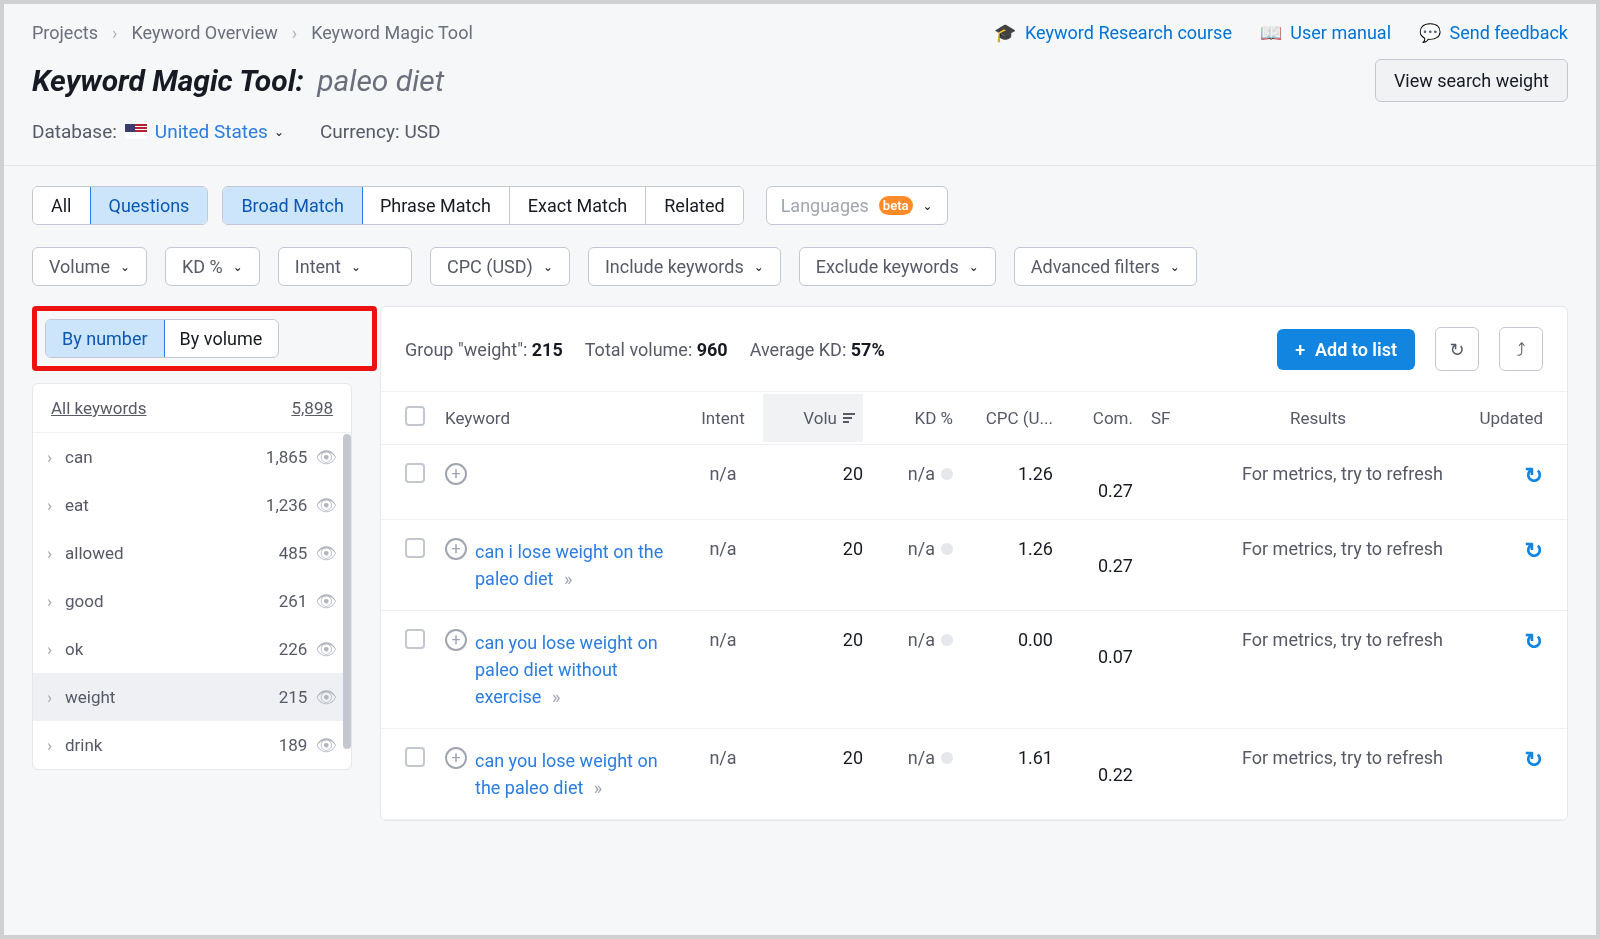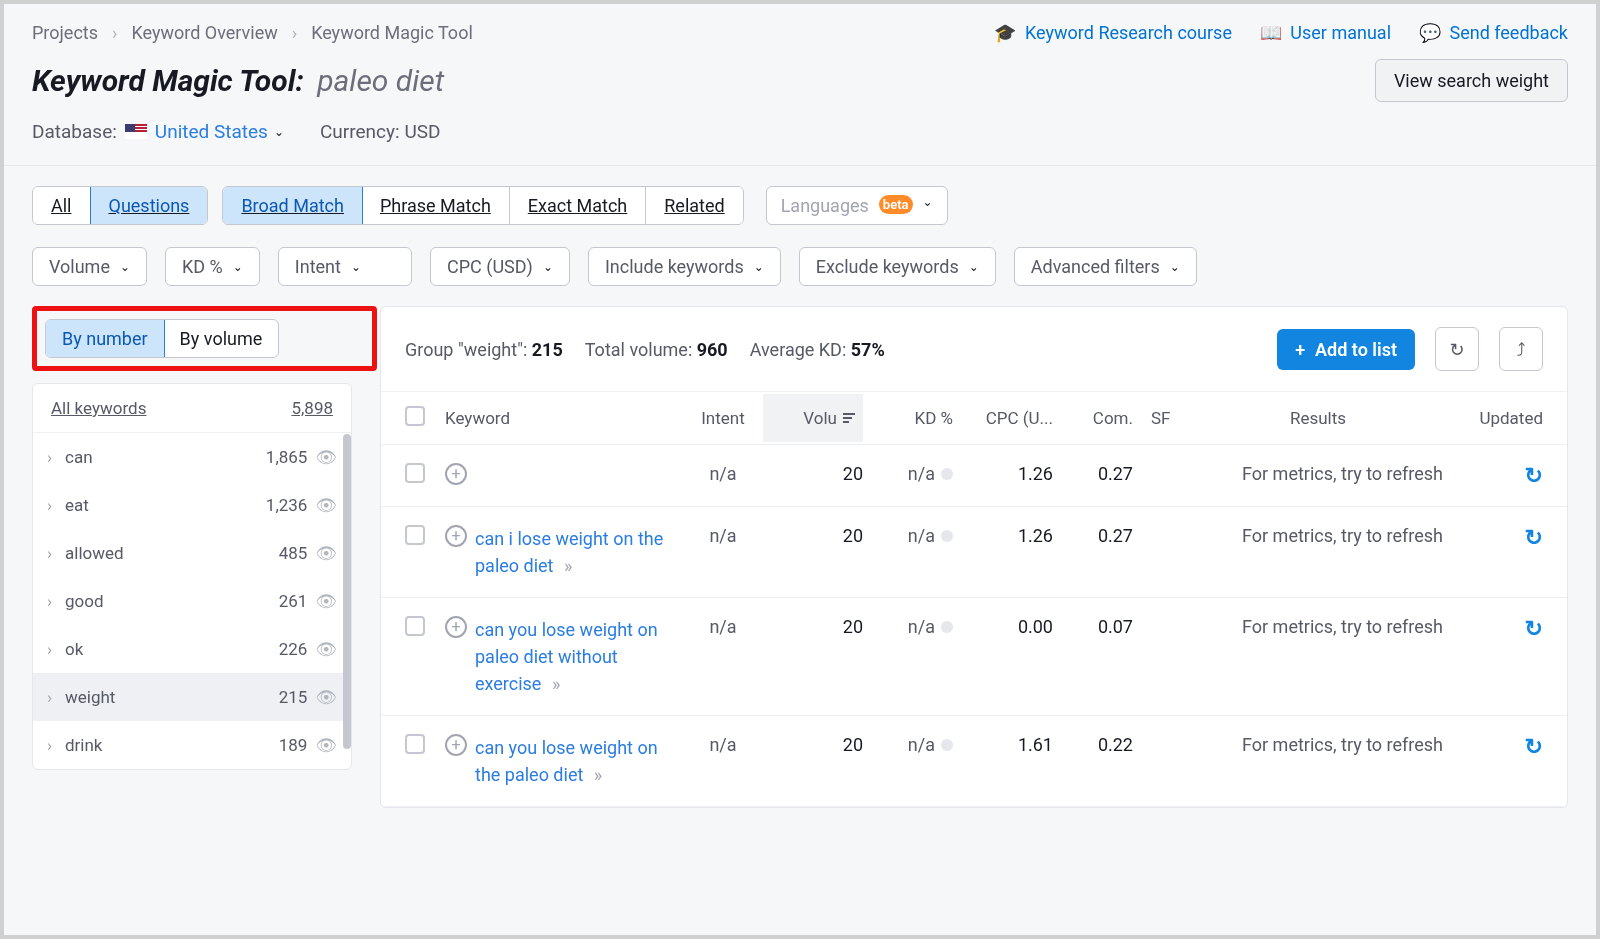--- a/index.html
+++ b/index.html
@@ -13,26 +13,26 @@
 .title-row { display: flex; align-items: center; margin-top: 16px; }
 .title-row h1 { font-size: 30px; font-weight: 700; color: #171a22; font-style: italic; }
 .title-row .kw { font-weight: 400; color: #6c6f7b; margin-left: 6px; }
 .view-history { margin-left: auto; background: #f1f2f4; border: 1px solid #c4c7cf; border-radius: 6px; padding: 10px 18px; font-size: 18px; color: #171a22; cursor: pointer; }
 .meta-row { display: flex; gap: 36px; margin-top: 18px; color: #575a66; font-size: 19px; align-items: center; padding-bottom: 22px; }
 .meta-row .db { display: inline-flex; align-items: center; gap: 8px; }
 .meta-row .link { color: #2a7de1; display: inline-flex; align-items: center; gap: 6px; }
 .flag { width: 22px; height: 15px; display: inline-block; background: linear-gradient(to bottom, #b22234 10%, white 10%, white 20%, #b22234 20%, #b22234 30%, white 30%, white 40%, #b22234 40%, #b22234 50%, white 50%); position: relative; }
 .flag::before { content: ''; position: absolute; top:0; left:0; width:10px; height:8px; background:#3c3b6e; }
 .filters-bar { border-top: 1px solid #e5e7eb; padding: 20px 28px; }
-.tab-group { display: inline-flex; border: 1px solid #c4c7cf; border-radius: 6px; overflow: hidden; background: white; text-decoration: underline; }
+.tab-group { display: inline-flex; border: 1px solid #c4c7cf; border-radius: 6px; overflow: hidden; background: white; }
 .tab { padding: 8px 18px; font-size: 18px; color: #171a22; border-right: 1px solid #c4c7cf; cursor: pointer; background: white; }
 .tab:last-child { border-right: none; }
 .tab.active { background: #cde5fb; color: #0a58b3; border: 1px solid #2a7de1; margin: -1px; z-index: 1; position: relative; }
 .match-group { margin-left: 14px; }
-.lang-btn { display: inline-flex; align-items: flex-start; gap: 10px; border: 1px solid #c4c7cf; background: white; border-radius: 6px; padding: 8px 14px; font-size: 18px; color: #a1a5b0; margin-left: 22px; cursor: pointer; }
+.lang-btn { display: inline-flex; align-items: center; gap: 10px; border: 1px solid #c4c7cf; background: white; border-radius: 6px; padding: 8px 14px; font-size: 18px; color: #a1a5b0; margin-left: 22px; cursor: pointer; }
 .beta { background: #ff8c29; color: white; font-size: 13px; font-weight: 600; border-radius: 10px; padding: 2px 4px; }
 .filter-row2 { display: flex; gap: 18px; margin-top: 22px; }
 .filter-btn { display: inline-flex; align-items: center; gap: 10px; border: 1px solid #c4c7cf; background: white; border-radius: 6px; padding: 8px 16px; font-size: 18px; color: #575a66; cursor: pointer; }
 .chev { font-size: 12px; color: #171a22; }
 .content { display: flex; padding: 0 28px; gap: 28px; }
 .sidebar { width: 320px; flex-shrink: 0; }
 .sort-wrap { border: 5px solid #e11; border-radius: 4px; padding: 8px; margin-bottom: 12px; width: 345px; }
 .sort-group { display: inline-flex; border: 1px solid #c4c7cf; border-radius: 6px; overflow: hidden; background: white; }
 .sort-tab { padding: 8px 16px; font-size: 18px; border-right: 1px solid #c4c7cf; cursor: pointer; color: #171a22; }
 .sort-tab:last-child { border-right: none; }
@@ -66,21 +66,21 @@
 .trow { display: flex; align-items: flex-start; padding: 18px 24px; border-bottom: 1px solid #eef0f3; font-size: 18px; }
 .trow .expand { color: #a1a5b0; font-size: 20px; margin-right: 8px; display: inline-flex; }
 .trow .kw-cell { flex: 1.3; display: flex; align-items: flex-start; }
 .trow .kw-link { color: #2a7de1; line-height: 1.5; }
 .trow .chev2 { color: #a1a5b0; margin-left: 6px; }
 .cell { display: flex; align-items: center; }
 .c-intent { width: 80px; justify-content: center; color: #575a66; }
 .c-vol { width: 100px; justify-content: flex-end; }
 .c-kd { width: 90px; justify-content: flex-end; color: #575a66; gap: 6px; }
 .c-cpc { width: 100px; justify-content: flex-end; }
-.c-com { width: 80px; justify-content: flex-end; }
+.c-com { width: 80px; justify-content: flex-end; margin-top: 17px; }
 .c-sf { width: 60px; padding-left: 18px; }
 .c-res { width: 250px; justify-content: flex-end; color: #575a66; }
 .c-upd { width: 100px; justify-content: flex-end; }
 .dot { width: 12px; height: 12px; border-radius: 50%; background: #e5e7eb; display: inline-block; }
 .checkbox { width: 20px; height: 20px; border: 2px solid #c4c7cf; border-radius: 4px; display: inline-block; }
 .refresh { color: #1185e0; font-size: 22px; font-weight: bold; }
 .plus-circ { width: 22px; height: 22px; border: 2px solid #a1a5b0; border-radius: 50%; display: inline-flex; align-items: center; justify-content: center; color: #a1a5b0; font-size: 16px; line-height: 1; }
 .sort-ic { display: inline-flex; flex-direction: column; gap: 2px; }
 .sort-ic span { width: 12px; height: 2px; background: #575a66; }
 .sort-ic span:nth-child(2) { width: 9px; }

